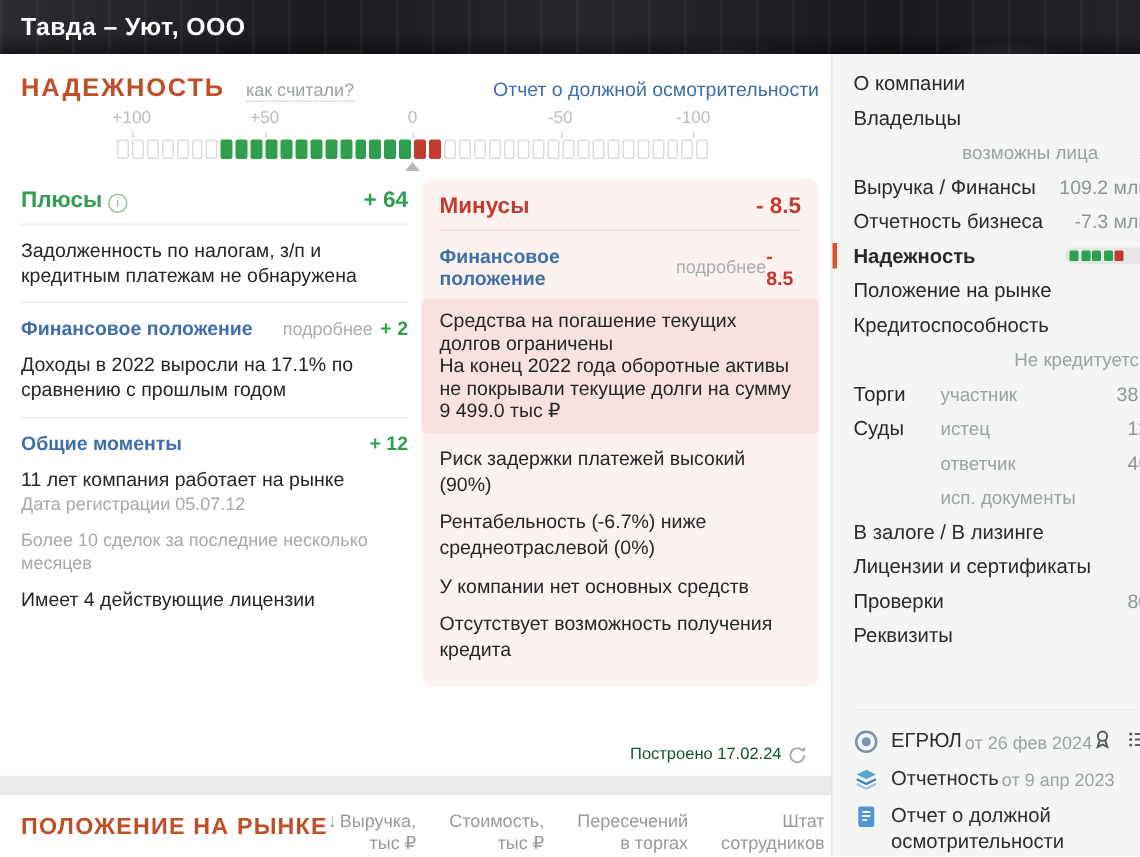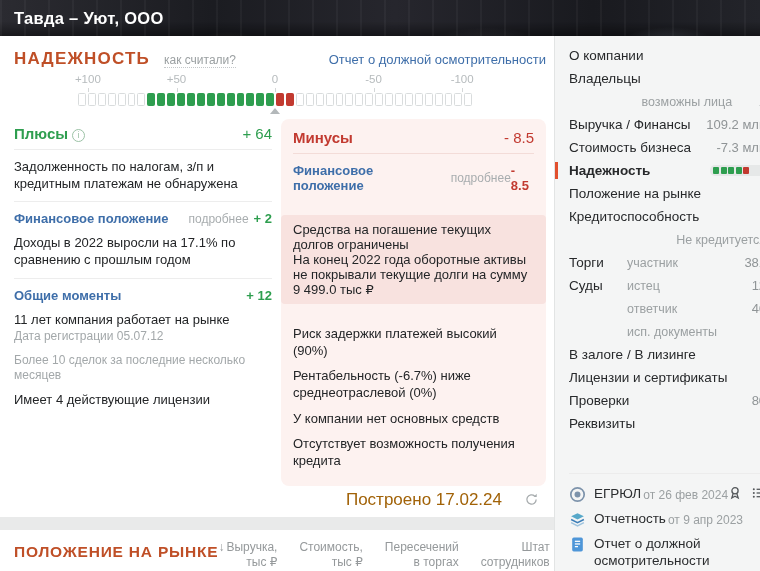--- a/index.html
+++ b/index.html
@@ -42,36 +42,36 @@
   .sq.green{background:var(--green);border-color:var(--green)}
   .sq.red{background:var(--red);border-color:var(--red)}
   .pointer{position:absolute;top:35px;left:50%;transform:translateX(-50%);width:0;height:0;
     border-left:5px solid transparent;border-right:5px solid transparent;border-bottom:6px solid #b3b8ba}
   
   .columns{display:flex;margin-top:6px;padding:0 8px 0 14px;gap:9px}
   .col-p{width:258px}
   .col-m{width:265px}
   .ghead{display:flex;align-items:flex-end;padding:6px 0 7px}
   .ghead .gtitle{font-weight:bold;font-size:15px}
-  .ghead .gscore{margin-left:auto;font-weight:normal;font-size:15px}
+  .ghead .gscore{margin-left:auto;font-weight:bold;font-size:15px}
   .green-t{color:var(--green)} .red-t{color:var(--red)} 
   .info{width:13px;height:13px;border:1px solid #9cc2a6;border-radius:50%;color:#9cc2a6;font-size:9px;
     line-height:11px;text-align:center;margin-left:4px;display:inline-block;font-style:normal}
   .divider{height:1px;background:#ededed}
   .divider.pinkline{background:#f3dcd8}
   .item{font-size:13px;line-height:1.28;margin:9px 0;color:#232527}
   .item .sub{color:#a3a8aa;font-size:12px;line-height:1.26;margin-top:1px}
   .shead{display:flex;align-items:center;margin:9px 0 1px}
   .shead .slink{color:var(--blue);font-weight:bold;font-size:13px;cursor:pointer}
   .shead .smore{color:#a8adaf;font-size:12px;margin-left:20px;cursor:pointer}
   .shead .sscore{margin-left:auto;font-weight:bold;font-size:13px}
   .mpanel{background:var(--pink);border-radius:8px;padding:4px 12px 8px}
-  .hl{background:var(--pinkDark);border-radius:4px;margin:22px -12px;padding:7px 12px}
-  .built{position:absolute;right:16px;bottom:7px;display:flex;align-items:center;gap:23px;
-    color:#a16207;font-size:17px}
+  .hl{background:var(--pinkDark);border-radius:4px;margin:6px -12px;padding:7px 12px}
+  .built{position:absolute;right:16px;bottom:7px;display:flex;align-items:center;gap:4px;
+    color:#14532d;font-size:11px}
   .built svg{display:block}
   
   .m-title{color:var(--orange);font-weight:bold;font-size:15.5px;letter-spacing:.8px;white-space:nowrap;padding-top:3px}
   .mcols{margin-left:auto;display:flex;gap:22px;text-align:right;font-size:12px;color:#95999b;line-height:1.3}
   .mcol{cursor:pointer}
   .sorticon{color:#95999b;margin-right:2px}
   
   .sidebar{flex:1;background:var(--sidebarBg);border-left:1px solid #e2e4e4;padding:8px 12px 0 14px}
   .srow{display:flex;align-items:center;height:23px;font-size:13.5px;color:#27292b;cursor:pointer;position:relative}
   .srow .slabel{white-space:nowrap}
@@ -284,21 +284,21 @@
     </div>
     <div class="srow subrow">
       <span class="ssub">возможны лица</span>
       <span class="sval">1</span>
     </div>
     <div class="srow">
       <span class="slabel">Выручка / Финансы</span>
       <span class="sval">109.2 млн</span>
     </div>
     <div class="srow">
-      <span class="slabel">Стоимость бизнеса</span>
+      <span class="slabel">Отчетность бизнеса</span>
       <span class="sval">-7.3 млн</span>
     </div>
     <div class="srow active">
       <span class="slabel">Надежность</span>
       <span class="meter">
           <i class="bar g"></i>
           <i class="bar g"></i>
           <i class="bar g"></i>
           <i class="bar g"></i>
           <i class="bar r"></i>

